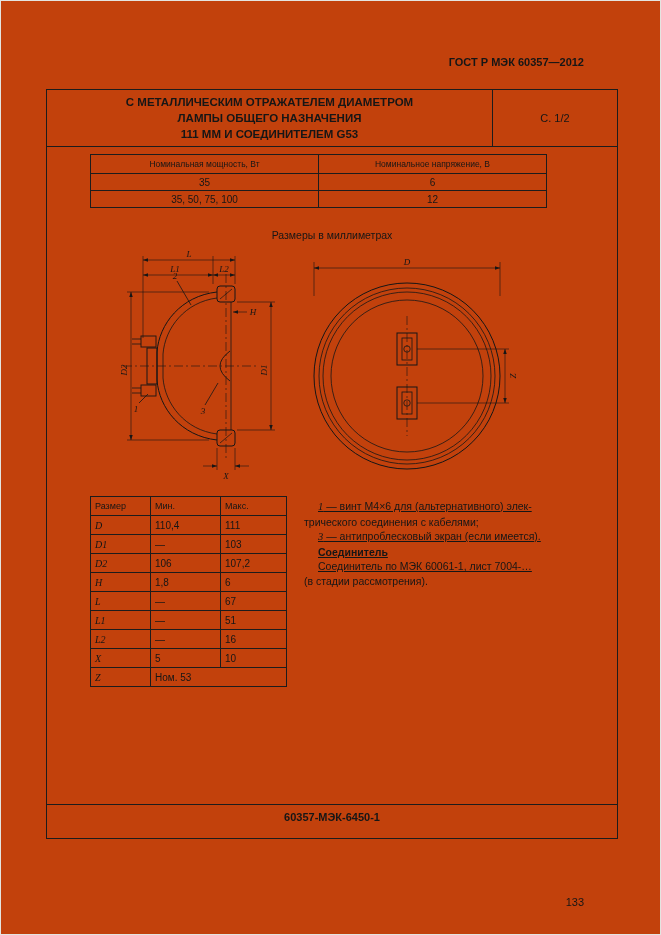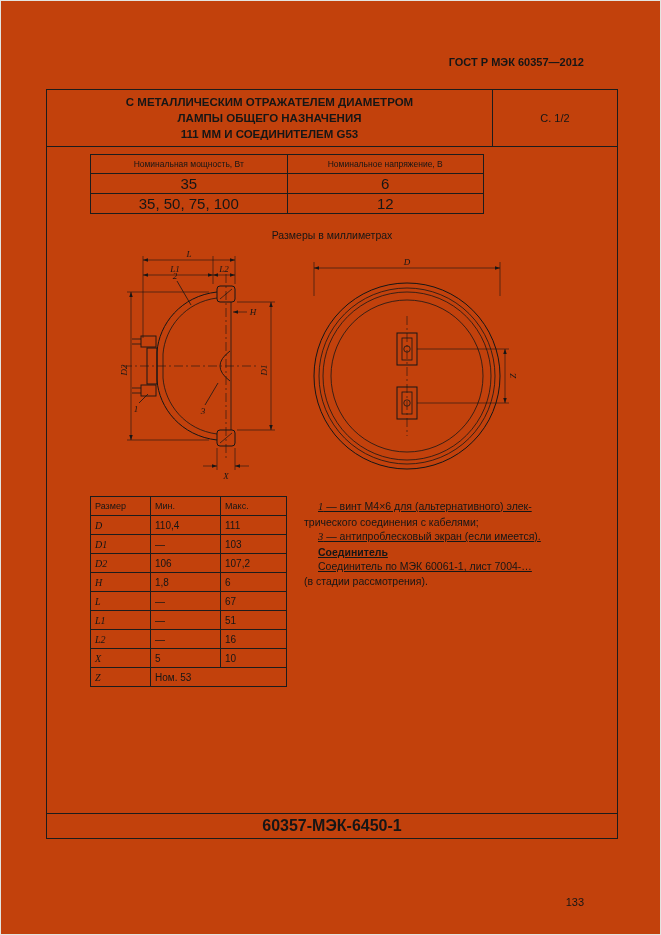--- a/index.html
+++ b/index.html
@@ -11,43 +11,43 @@
   }
   .gost-ref { position: absolute; top: 55px; right: 76px; font-size: 11px; font-weight: bold; }
   .frame { position: absolute; left: 45px; top: 88px; width: 572px; height: 750px; border: 1.6px solid #1c1c1c; }
 
   .title-block { display: flex; height: 57px; border-bottom: 1.6px solid #1c1c1c; }
   .title-cell { width: 446px; border-right: 1.6px solid #1c1c1c; display: flex; flex-direction: column;
     justify-content: center; text-align: center; font-weight: bold; font-size: 11.5px; line-height: 16px; }
   .sheet-cell { flex: 1; display: flex; align-items: center; justify-content: center; font-size: 11px; }
 
   table { border-collapse: collapse; }
-  .ratings-table { position: absolute; left: 43px; top: 64px; width: 394px; table-layout: fixed; padding-left: 24px; }
-  .ratings-table td { border: 1px solid #1c1c1c; text-align: center; height: 17px; font-size: 15px; padding: 1px 4px; }
+  .ratings-table { position: absolute; left: 43px; top: 64px; width: 457px; table-layout: fixed; padding-left: 24px; }
+  .ratings-table td { border: 1px solid #1c1c1c; text-align: center; height: 17px; font-size: 10px; padding: 1px 4px; }
   .ratings-table tr.hdr td { font-size: 8.5px; height: 19px; }
 
   .units-note { position: absolute; top: 139px; left: 0; width: 100%; text-align: center; font-size: 10.5px; }
 
   .side-svg  { position: absolute; left: 70px;  top: 158px; }
   .front-svg { position: absolute; left: 250px; top: 162px; }
 
   .dim-table { position: absolute; left: 43px; top: 406px; }
   .dim-table td { border: 1px solid #1c1c1c; text-align: left; font-size: 10px; height: 19px; padding: 0 4px; }
   .dim-table td.hc1 { width: 60px; font-size: 9px; }
   .dim-table td.hc2 { width: 70px; font-size: 9px; }
   .dim-table td.hc3 { width: 66px; font-size: 9px; }
   .dim-table td.dt-name { font-style: italic; font-family: "Liberation Serif", serif; }
 
   .notes { position: absolute; left: 257px; top: 409px; width: 312px; font-size: 10.5px; line-height: 14.5px; }
   .note-line.indent, .note-heading { padding-left: 14px; text-decoration: underline; }
   .note-heading { font-weight: bold; }
   .num { font-style: italic; font-family: "Liberation Serif", serif; }
 
-  .footer-bar { position: absolute; left: 0; bottom: 0; width: 100%; height: 25px; border-top: 1.6px solid #1c1c1c;
-    display: flex; align-items: center; justify-content: center; font-weight: bold; font-size: 16px; }
+  .footer-bar { position: absolute; left: 0; bottom: 9px; width: 100%; height: 25px; border-top: 1.6px solid #1c1c1c;
+    display: flex; align-items: center; justify-content: center; font-weight: bold; font-size: 11px; }
   .page-num { position: absolute; top: 895px; right: 76px; font-size: 11px; }
 
   svg text { font-family: "Liberation Serif", serif; font-style: italic; font-size: 9px; fill: #161616; }
 </style>
 </head>
 <body>
 
 <div class="page">
 
   <div class="gost-ref">ГОСТ Р МЭК 60357—2012</div>

